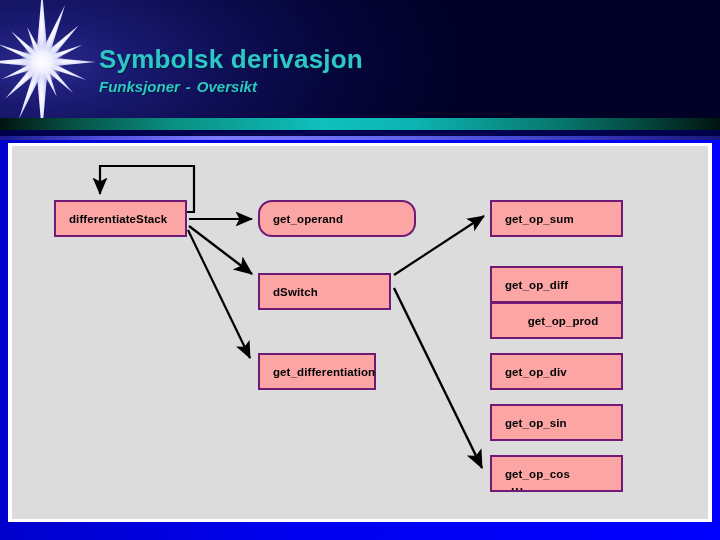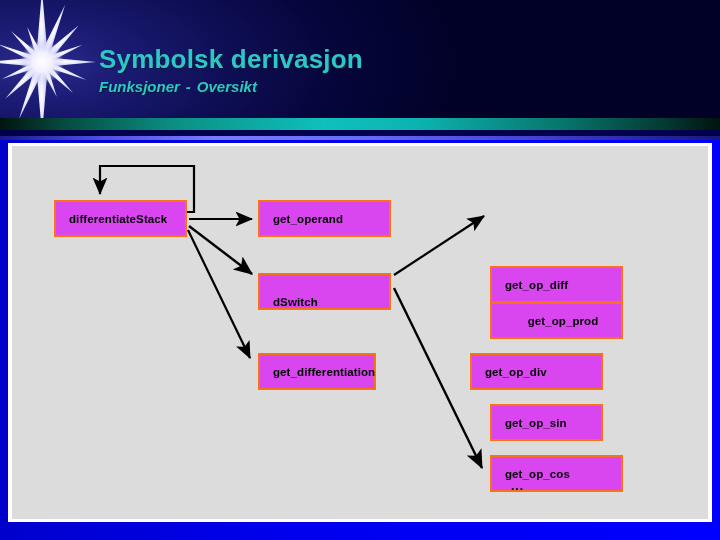--- a/index.html
+++ b/index.html
@@ -125,22 +125,22 @@
   }
   .svg-layer {
     position: absolute;
     left: 0; top: 0;
     width: 696px; height: 373px;
     z-index: 1;
   }
   .node {
     position: absolute;
     box-sizing: border-box;
-    background: #d946ef;
-    border: 2px solid #f97316;
+    background: #fca5a5;
+    border: 2px solid #701a75;
     display: flex;
     align-items: center;
     z-index: 2;
   }
   .node span {
     padding-left: 13px;
     font-size: 11.5px;
     font-weight: bold;
     color: #000000;
     white-space: nowrap;
@@ -248,39 +248,42 @@
         </g>
 
         <g>
           <line x1="382" y1="142" x2="470" y2="322" stroke="#000000" stroke-width="2.4" marker-end="url(#ah)"></line>
         </g>
       </svg>
 
       <div class="node" style="left: 42px; top: 54px; width: 133px; height: 37px;">
           <span>differentiateStack</span>
         </div>
-        <div class="node" style="left: 246px; top: 54px; width: 133px; height: 37px;">
+        <div class="node" style="left: 246px; top: 54px; width: 158px; height: 37px; border-radius: 14px;">
           <span>get_operand</span>
         </div>
-        <div class="node" style="left: 246px; top: 127px; width: 133px; height: 37px; align-items: flex-end;">
+        <div class="node" style="left: 246px; top: 127px; width: 133px; height: 37px;">
           <span>dSwitch</span>
         </div>
         <div class="node" style="left: 246px; top: 207px; width: 118px; height: 37px;">
           <span>get_differentiation</span>
         </div>
+        <div class="node" style="left: 478px; top: 54px; width: 133px; height: 37px;">
+          <span>get_op_sum</span>
+        </div>
         <div class="node" style="left: 478px; top: 120px; width: 133px; height: 37px;">
           <span>get_op_diff</span>
         </div>
         <div class="node" style="left: 478px; top: 156px; width: 133px; height: 37px; justify-content: center;">
           <span>get_op_prod</span>
         </div>
-        <div class="node" style="left: 458px; top: 207px; width: 133px; height: 37px;">
+        <div class="node" style="left: 478px; top: 207px; width: 133px; height: 37px;">
           <span>get_op_div</span>
         </div>
-        <div class="node" style="left: 478px; top: 258px; width: 113px; height: 37px; text-align: center;">
+        <div class="node" style="left: 478px; top: 258px; width: 133px; height: 37px; text-align: center;">
           <span>get_op_sin</span>
         </div>
         <div class="node" style="left: 478px; top: 309px; width: 133px; height: 37px; text-align: center;">
           <span>get_op_cos</span>
         </div>
         <div class="ellipsis" id="more-label" style="left:499px; top:333px;">...</div>
     </div>
   </div>
 
 </div>

